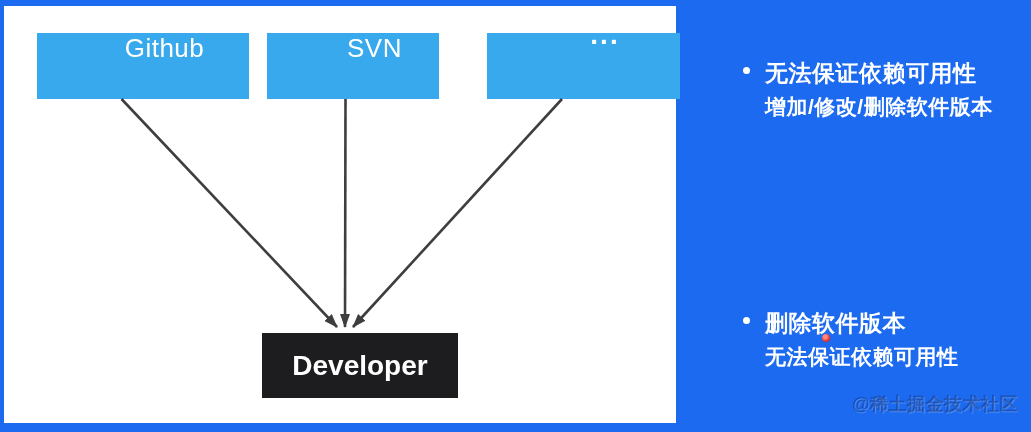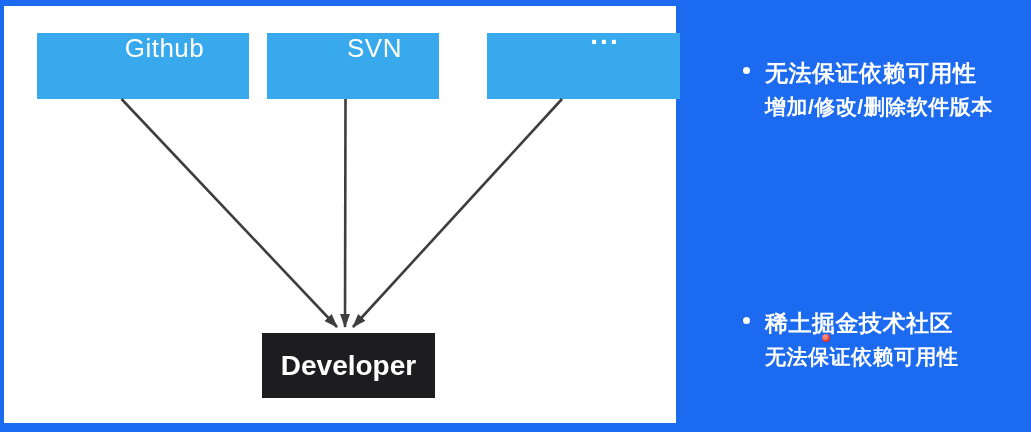--- a/index.html
+++ b/index.html
@@ -46,21 +46,21 @@
   .arrow-layer {
     position: absolute;
     left: 0; top: 0;
     width: 672px; height: 417px;
     pointer-events: none;
   }
   .dev-box {
     position: absolute;
     left: 258px;
     top: 327px;
-    width: 173px;
+    width: 196px;
     height: 65px;
     background: #1D1D1F;
     color: #FFFFFF;
     display: flex;
     align-items: center;
     justify-content: center;
     font-size: 28px;
     font-weight: 600;
   }
   
@@ -165,22 +165,23 @@
       <div>
         <div class="note-heading">无法保证依赖可用性</div>
         <div class="note-detail">增加/修改/删除软件版本</div>
       </div>
     </div>
 
 
     <div class="note-group g3">
       <span class="bullet-dot"></span>
       <div>
-        <div class="note-heading">稀土掘金技术社区</div>
+        <div class="note-heading">删除软件版本</div>
         <div class="note-detail">无法保证依赖可用性</div>
       </div>
     </div>
 
     <span class="cursor-dot"></span>
 
+    <div class="watermark">@稀土掘金技术社区</div>
   </div>
 
 </div>
 
 </body></html>

